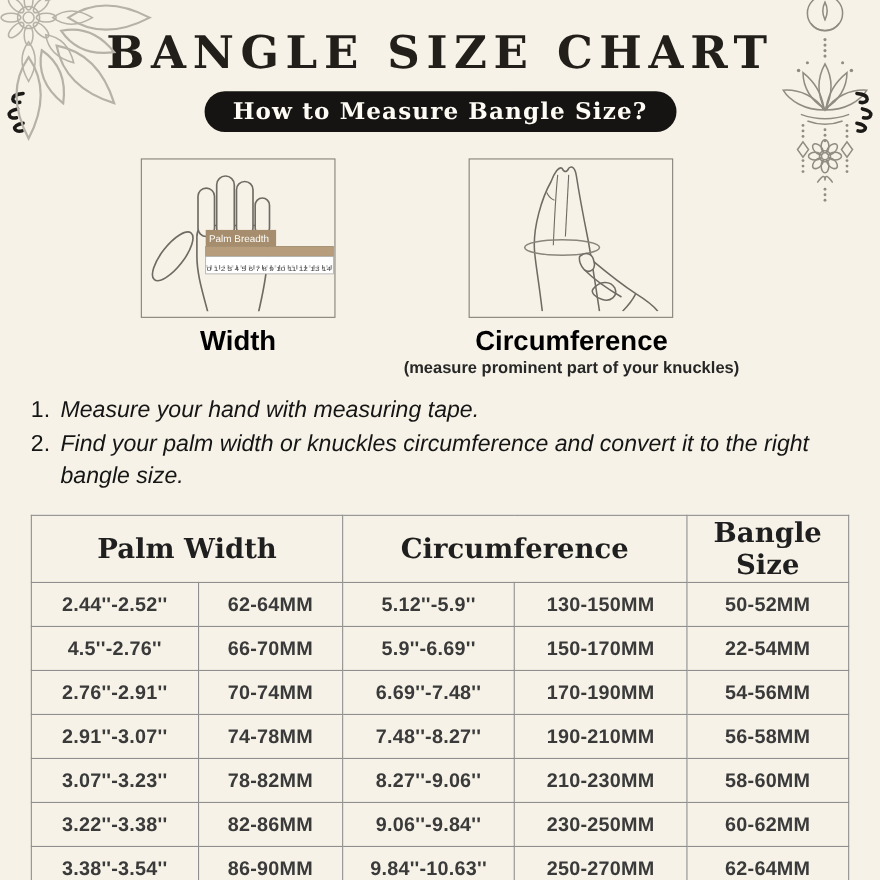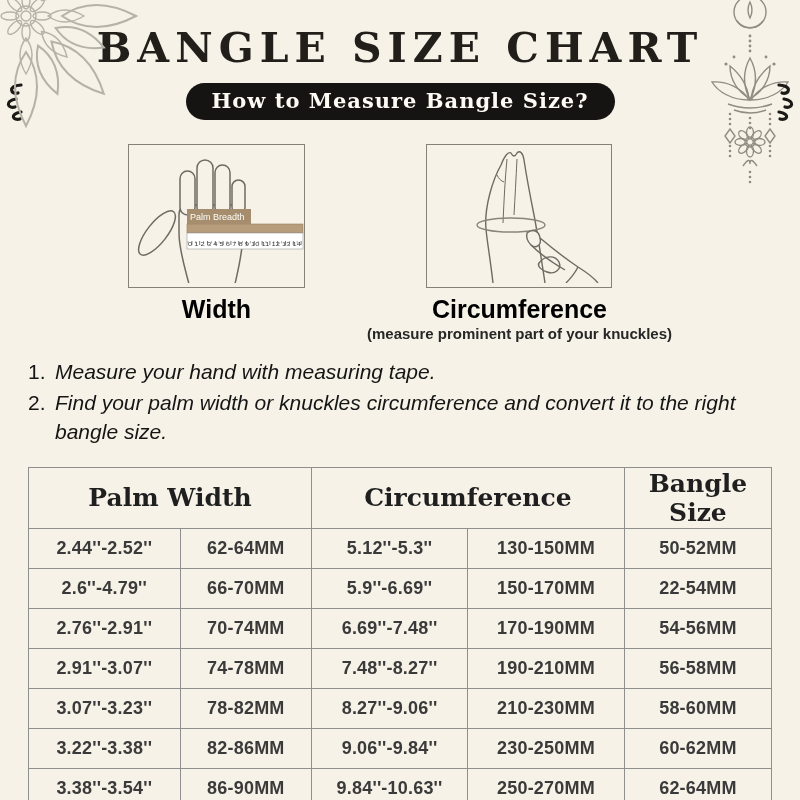--- a/index.html
+++ b/index.html
@@ -251,26 +251,26 @@
     <tr>
       <th colspan="2">Palm Width</th>
       <th colspan="2">Circumference</th>
       <th>Bangle Size</th>
     </tr>
   </thead>
   <tbody>
       <tr>
         <td>2.44''-2.52''</td>
         <td>62-64MM</td>
-        <td>5.12''-5.3''</td>
+        <td>5.12''-5.9''</td>
         <td>130-150MM</td>
         <td>50-52MM</td>
       </tr>
       <tr>
-        <td>2.6''-4.79''</td>
+        <td>4.5''-2.76''</td>
         <td>66-70MM</td>
         <td>5.9''-6.69''</td>
         <td>150-170MM</td>
         <td>22-54MM</td>
       </tr>
       <tr>
         <td>2.76''-2.91''</td>
         <td>70-74MM</td>
         <td>6.69''-7.48''</td>
         <td>170-190MM</td>

